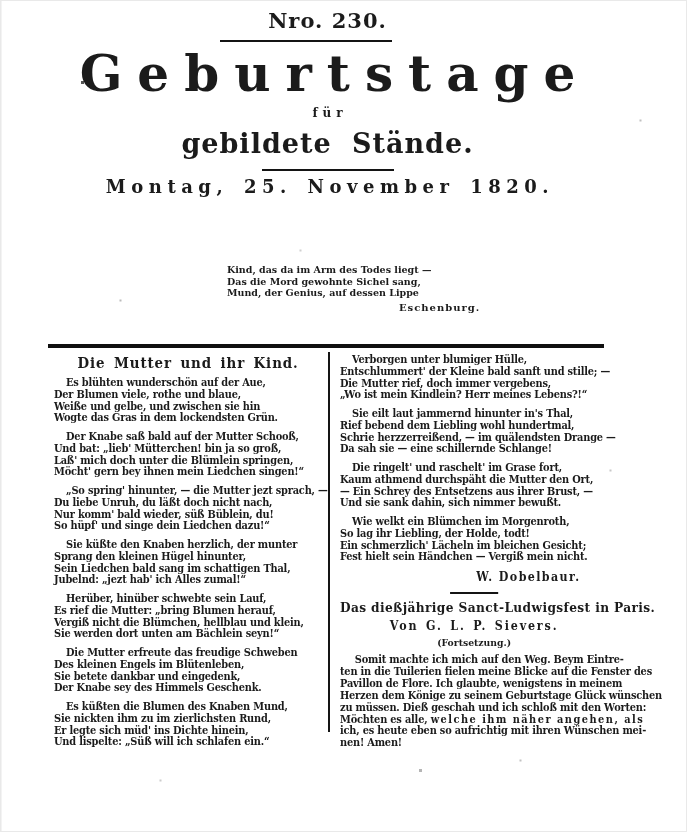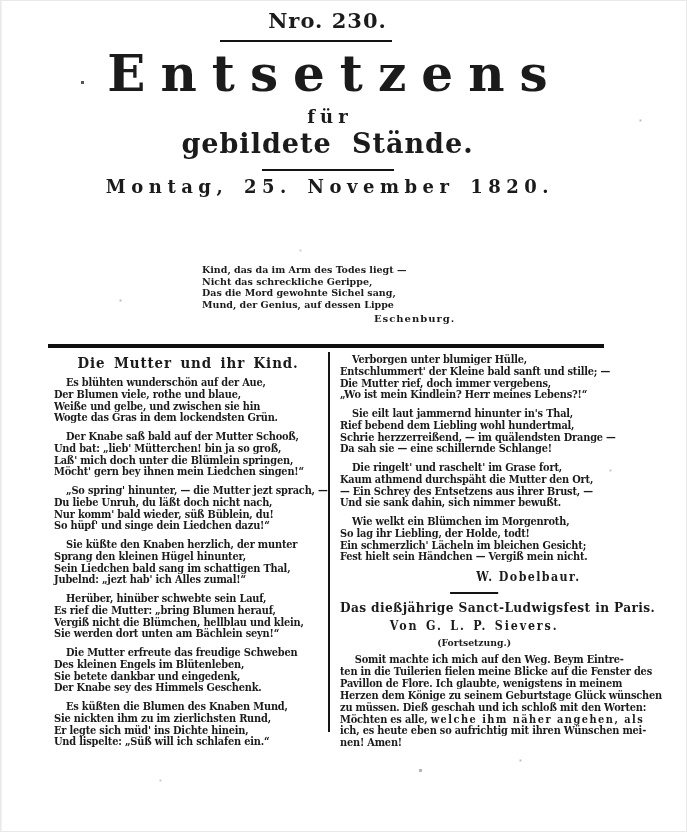--- a/index.html
+++ b/index.html
@@ -9,26 +9,26 @@
     box-shadow:inset 0 0 0 1px #e9e9e9, inset 2px 0 0 #f3f3f3;
   }
   
   .masthead{position:absolute;left:40px;top:0;width:575px;text-align:center;}
   .issue-no{margin-top:8px;font-size:21px;font-weight:bold;letter-spacing:1px;}
   .rule1{margin:7px auto 0 auto;width:172px;height:2px;background:#141414;margin-left:180px;}
   .title-main{
     margin-top:2px;font-size:50px;line-height:60px;font-weight:bold;
     letter-spacing:15px;margin-right:-15px;white-space:nowrap;
   }
-  .title-sub1{margin-top:2px;font-size:18px;font-weight:bold;letter-spacing:5px;margin-right:-5px;}
-  .title-sub2{margin-top:0;font-size:27px;line-height:34px;font-weight:bold;letter-spacing:1px;word-spacing:10px;}
+  .title-sub1{margin-top:2px;font-size:12px;font-weight:bold;letter-spacing:5px;margin-right:-5px;}
+  .title-sub2{margin-top:7px;font-size:27px;line-height:34px;font-weight:bold;letter-spacing:1px;word-spacing:10px;}
   .rule2{margin:8px auto 0 auto;width:132px;height:2px;background:#141414;}
   .dateline{margin-top:5px;font-size:18px;font-weight:bold;letter-spacing:5.5px;word-spacing:4px;margin-right:-5px;white-space:nowrap;}
   
-  .epigraph{position:absolute;left:202px;top:264px;width:280px;font-size:9.5px;line-height:11.6px;font-weight:bold;}
+  .epigraph{position:absolute;left:227px;top:264px;width:280px;font-size:9.5px;line-height:11.6px;font-weight:bold;}
   .epigraph .eline{white-space:nowrap;}
   .epigraph-attr{margin-top:3px;margin-left:172px;font-size:10px;font-weight:bold;letter-spacing:1px;}
   
   .thick-rule{position:absolute;left:48px;top:344px;width:556px;height:4px;background:#101010;}
   .col-divider{position:absolute;left:328px;top:352px;width:2px;height:380px;background:#151515;}
   
   .column{position:absolute;top:354px;width:290px;transform:scaleX(0.925);transform-origin:0 0;}
   .col-left{left:54px;}
   .col-right{left:340px;}
   .poem-title{text-align:center;font-size:14.5px;font-weight:bold;letter-spacing:1px;word-spacing:3px;margin-bottom:6px;}
@@ -51,31 +51,30 @@
 </style>
 </head>
 <body>
 
 <div class="sheet">
   <div class="specks"></div>
 
   <div class="masthead">
     <div class="issue-no">Nro. 230.</div>
     <div class="rule1"></div>
-    <div class="title-main">Entsetzens</div>
+    <div class="title-main">Geburtstage</div>
     <div class="title-sub1">für</div>
     <div class="title-sub2">gebildete Stände.</div>
     <div class="rule2"></div>
     <div class="dateline">Montag, 25. November 1820.</div>
   </div>
 
   <div class="epigraph">
     <div id="epigraph-lines">
         <div class="eline">Kind, das da im Arm des Todes liegt —</div>
-        <div class="eline">Nicht das schreckliche Gerippe,</div>
         <div class="eline">Das die Mord gewohnte Sichel sang,</div>
         <div class="eline">Mund, der Genius, auf dessen Lippe</div>
       </div>
     <div class="epigraph-attr">Eschenburg.</div>
   </div>
 
   <div class="thick-rule"></div>
   <div class="col-divider"></div>
 
   <div class="column col-left">

